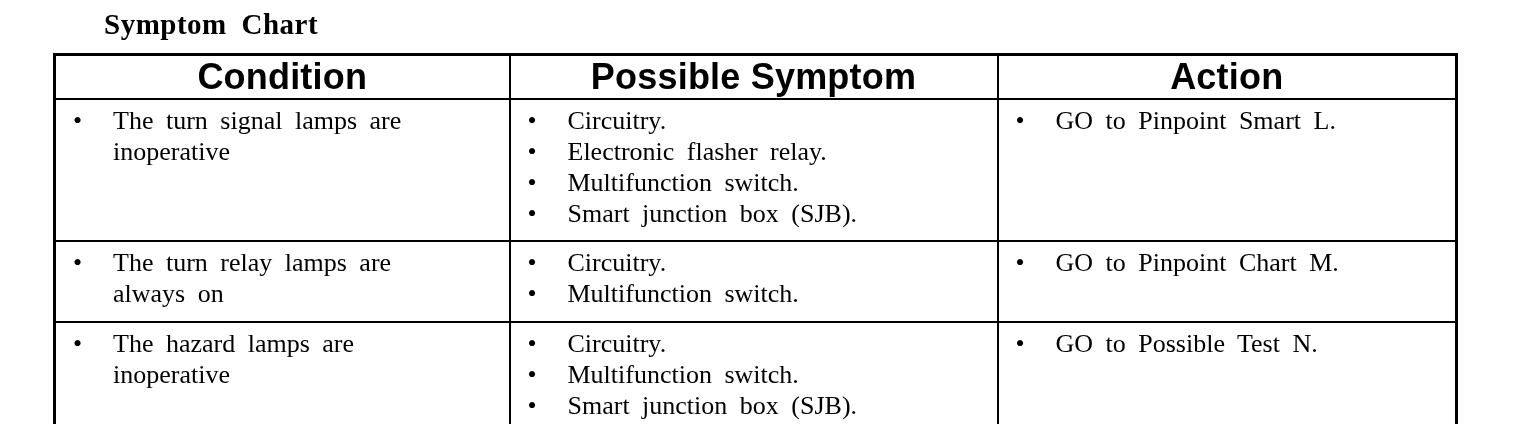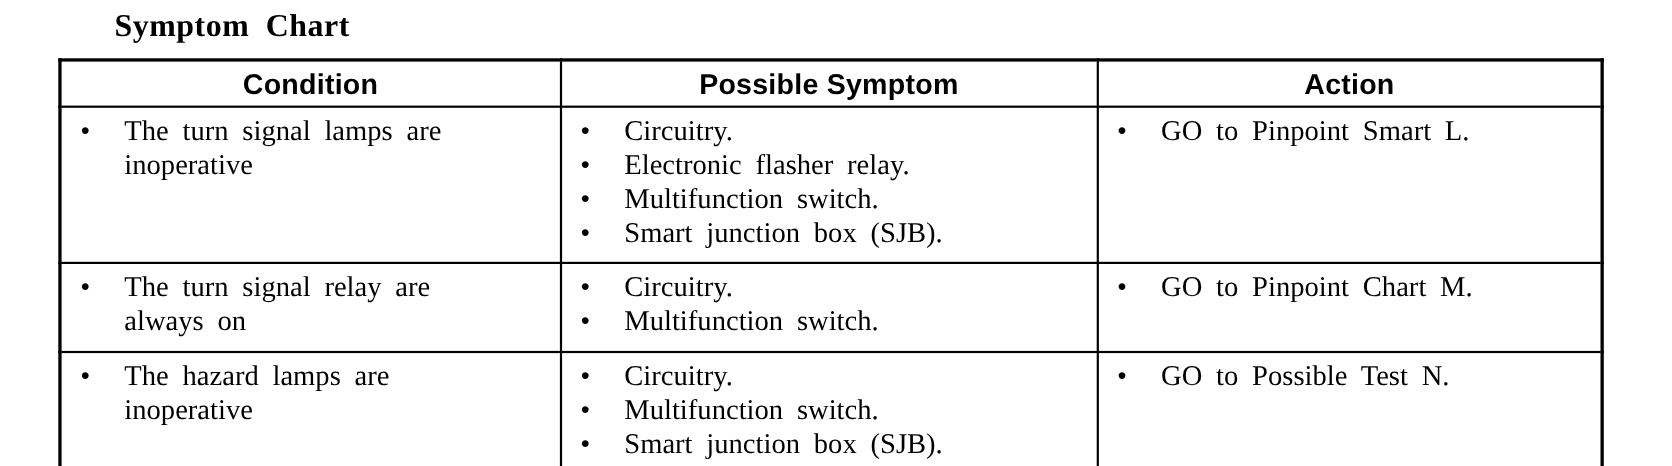--- a/index.html
+++ b/index.html
@@ -35,21 +35,21 @@
   table.symptom-table, table.symptom-table th, table.symptom-table td {
     border: 2px solid #000000;
   }
   table.symptom-table {
     border-width: 3px;
   }
   th {
     height: 40px;
     font-family: "Liberation Sans", sans-serif;
     font-weight: bold;
-    font-size: 26px;
+    font-size: 36px;
     text-align: center;
     vertical-align: middle;
     padding: 0;
     letter-spacing: 0.2px;
   }
   td {
     vertical-align: top;
     padding: 5px 4px 3px 0;
     font-size: 26px;
     word-spacing: 6px;
@@ -122,21 +122,21 @@
         <div class="li">
           <span class="bullet">•</span>
           <span class="li-text">GO to Pinpoint Smart L.</span>
         </div>
       </td>
     </tr>
     <tr class="row-2">
       <td>
         <div class="li">
           <span class="bullet">•</span>
-          <span class="li-text">The turn signal relay are always on</span>
+          <span class="li-text">The turn relay lamps are always on</span>
         </div>
       </td>
       <td>
         <div class="li">
           <span class="bullet">•</span>
           <span class="li-text">Circuitry.</span>
         </div>
         <div class="li">
           <span class="bullet">•</span>
           <span class="li-text">Multifunction switch.</span>

